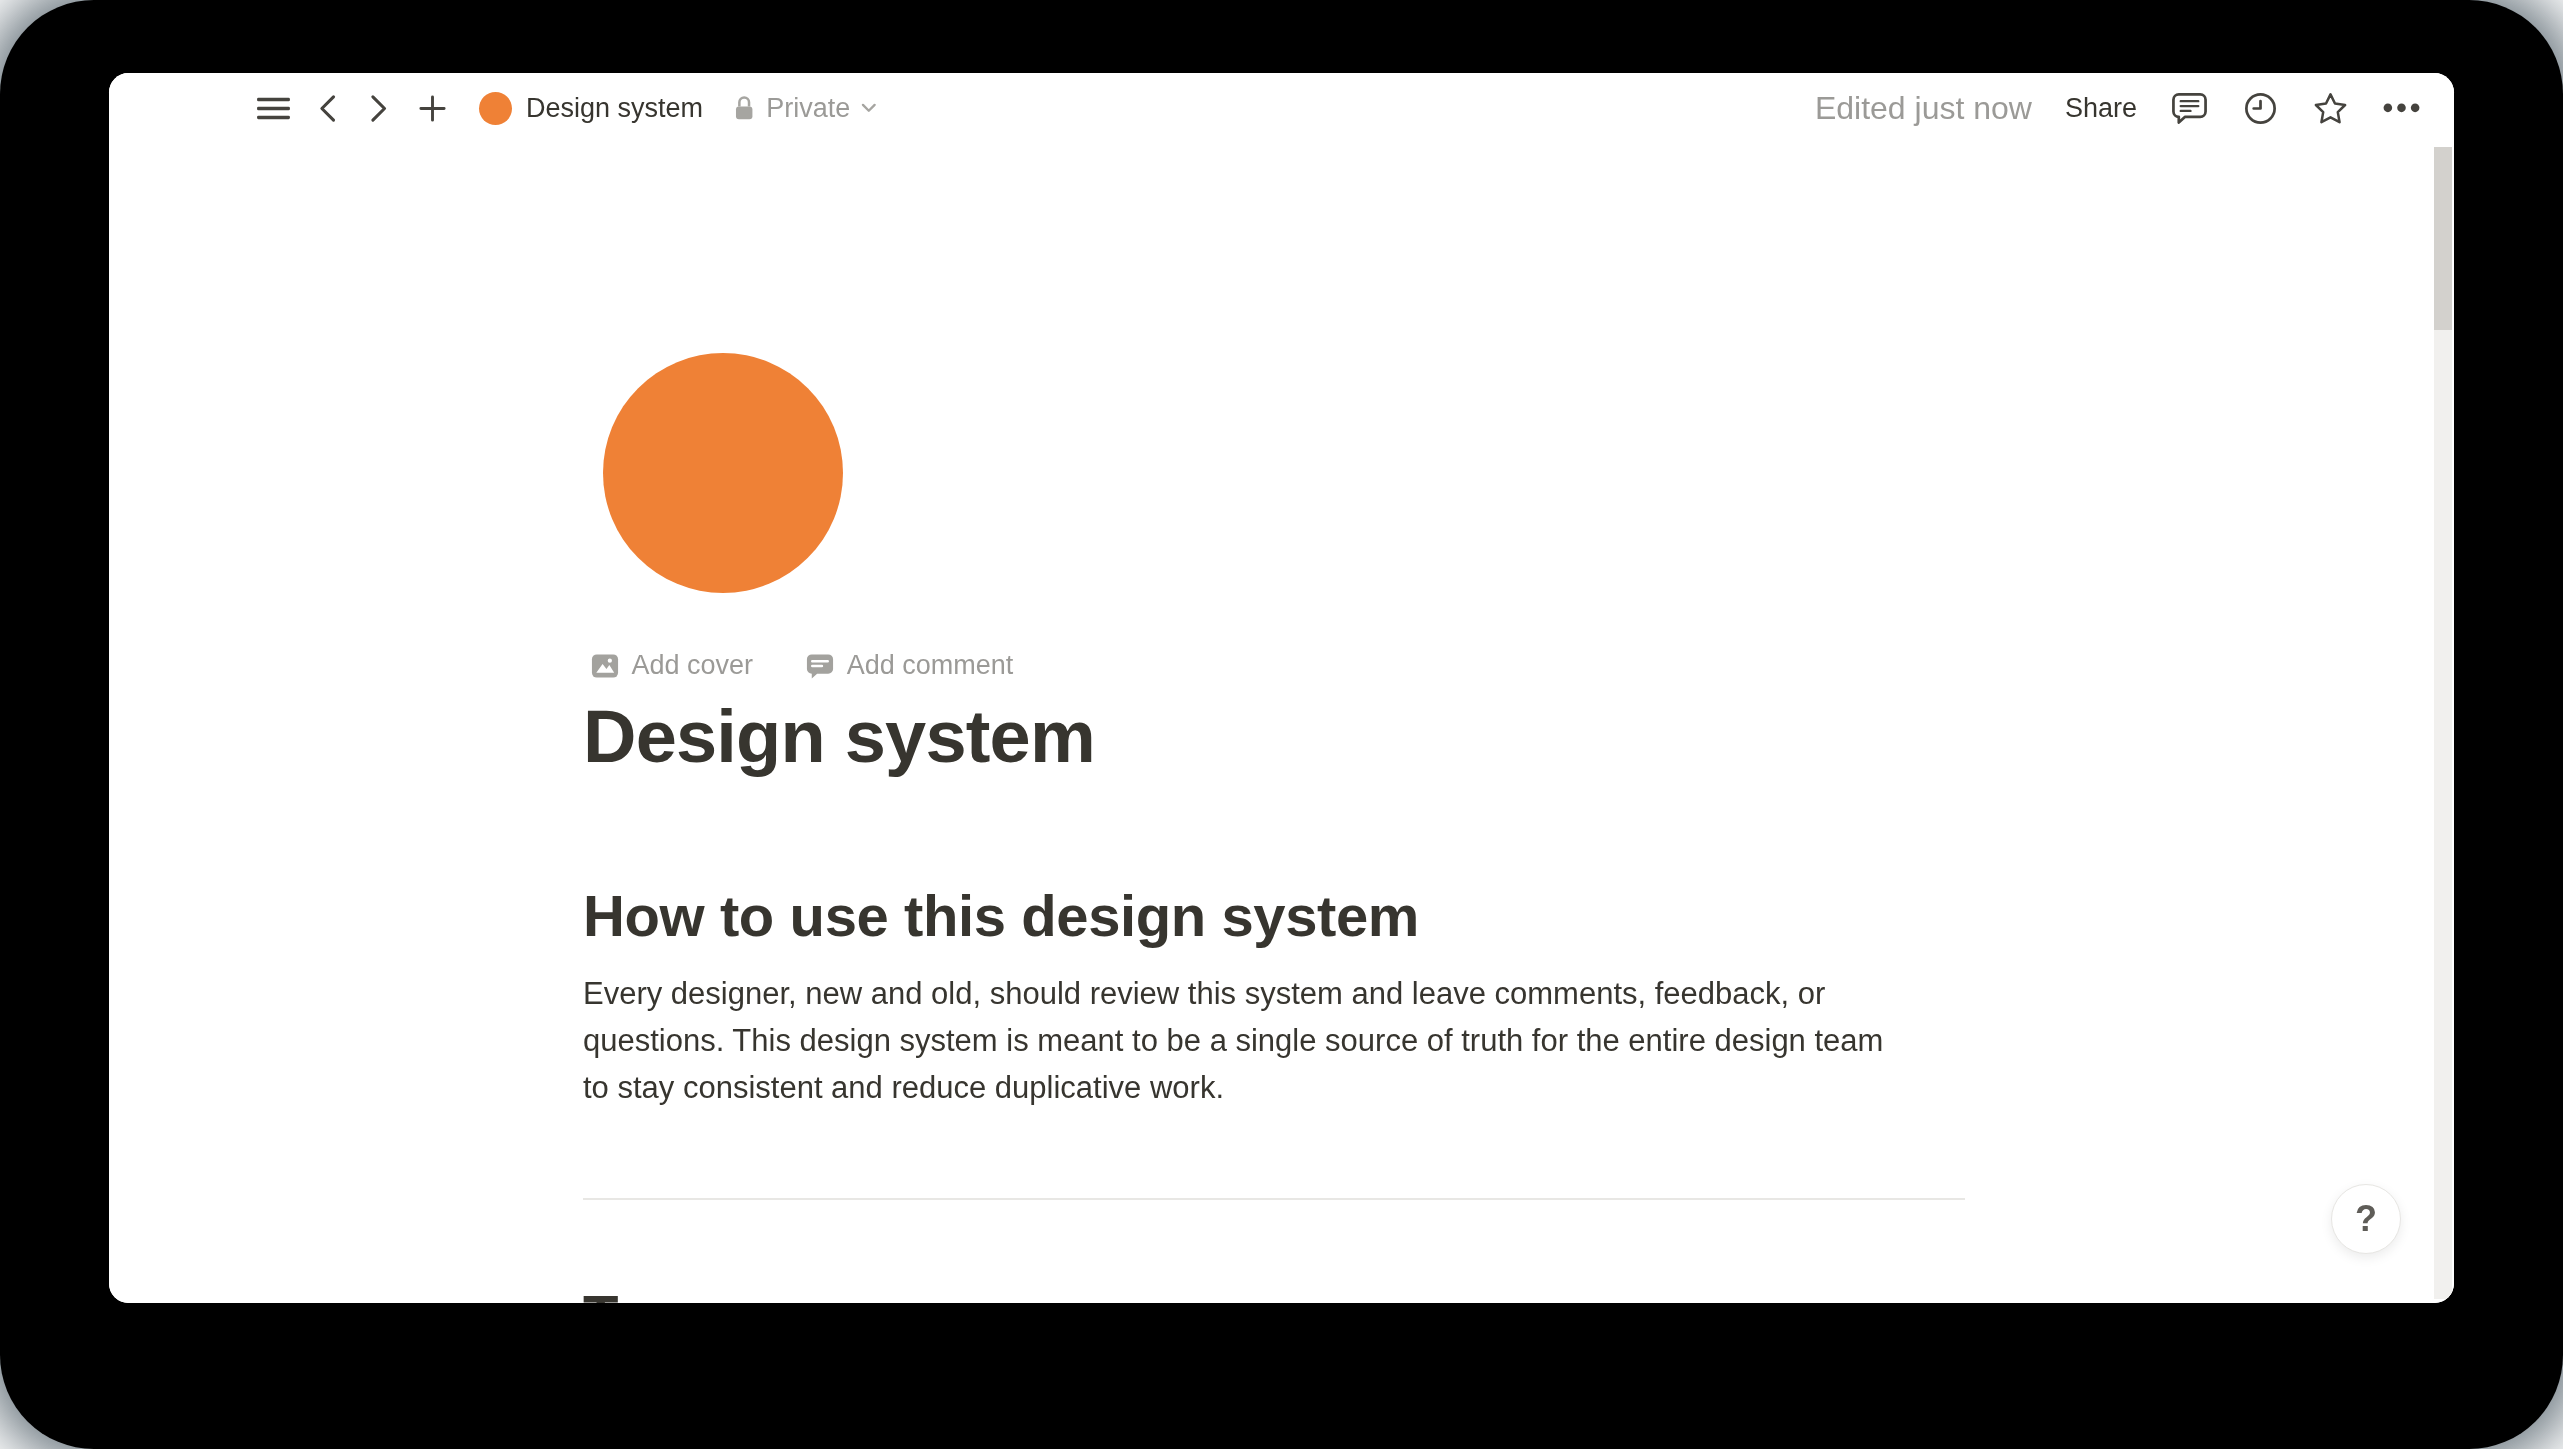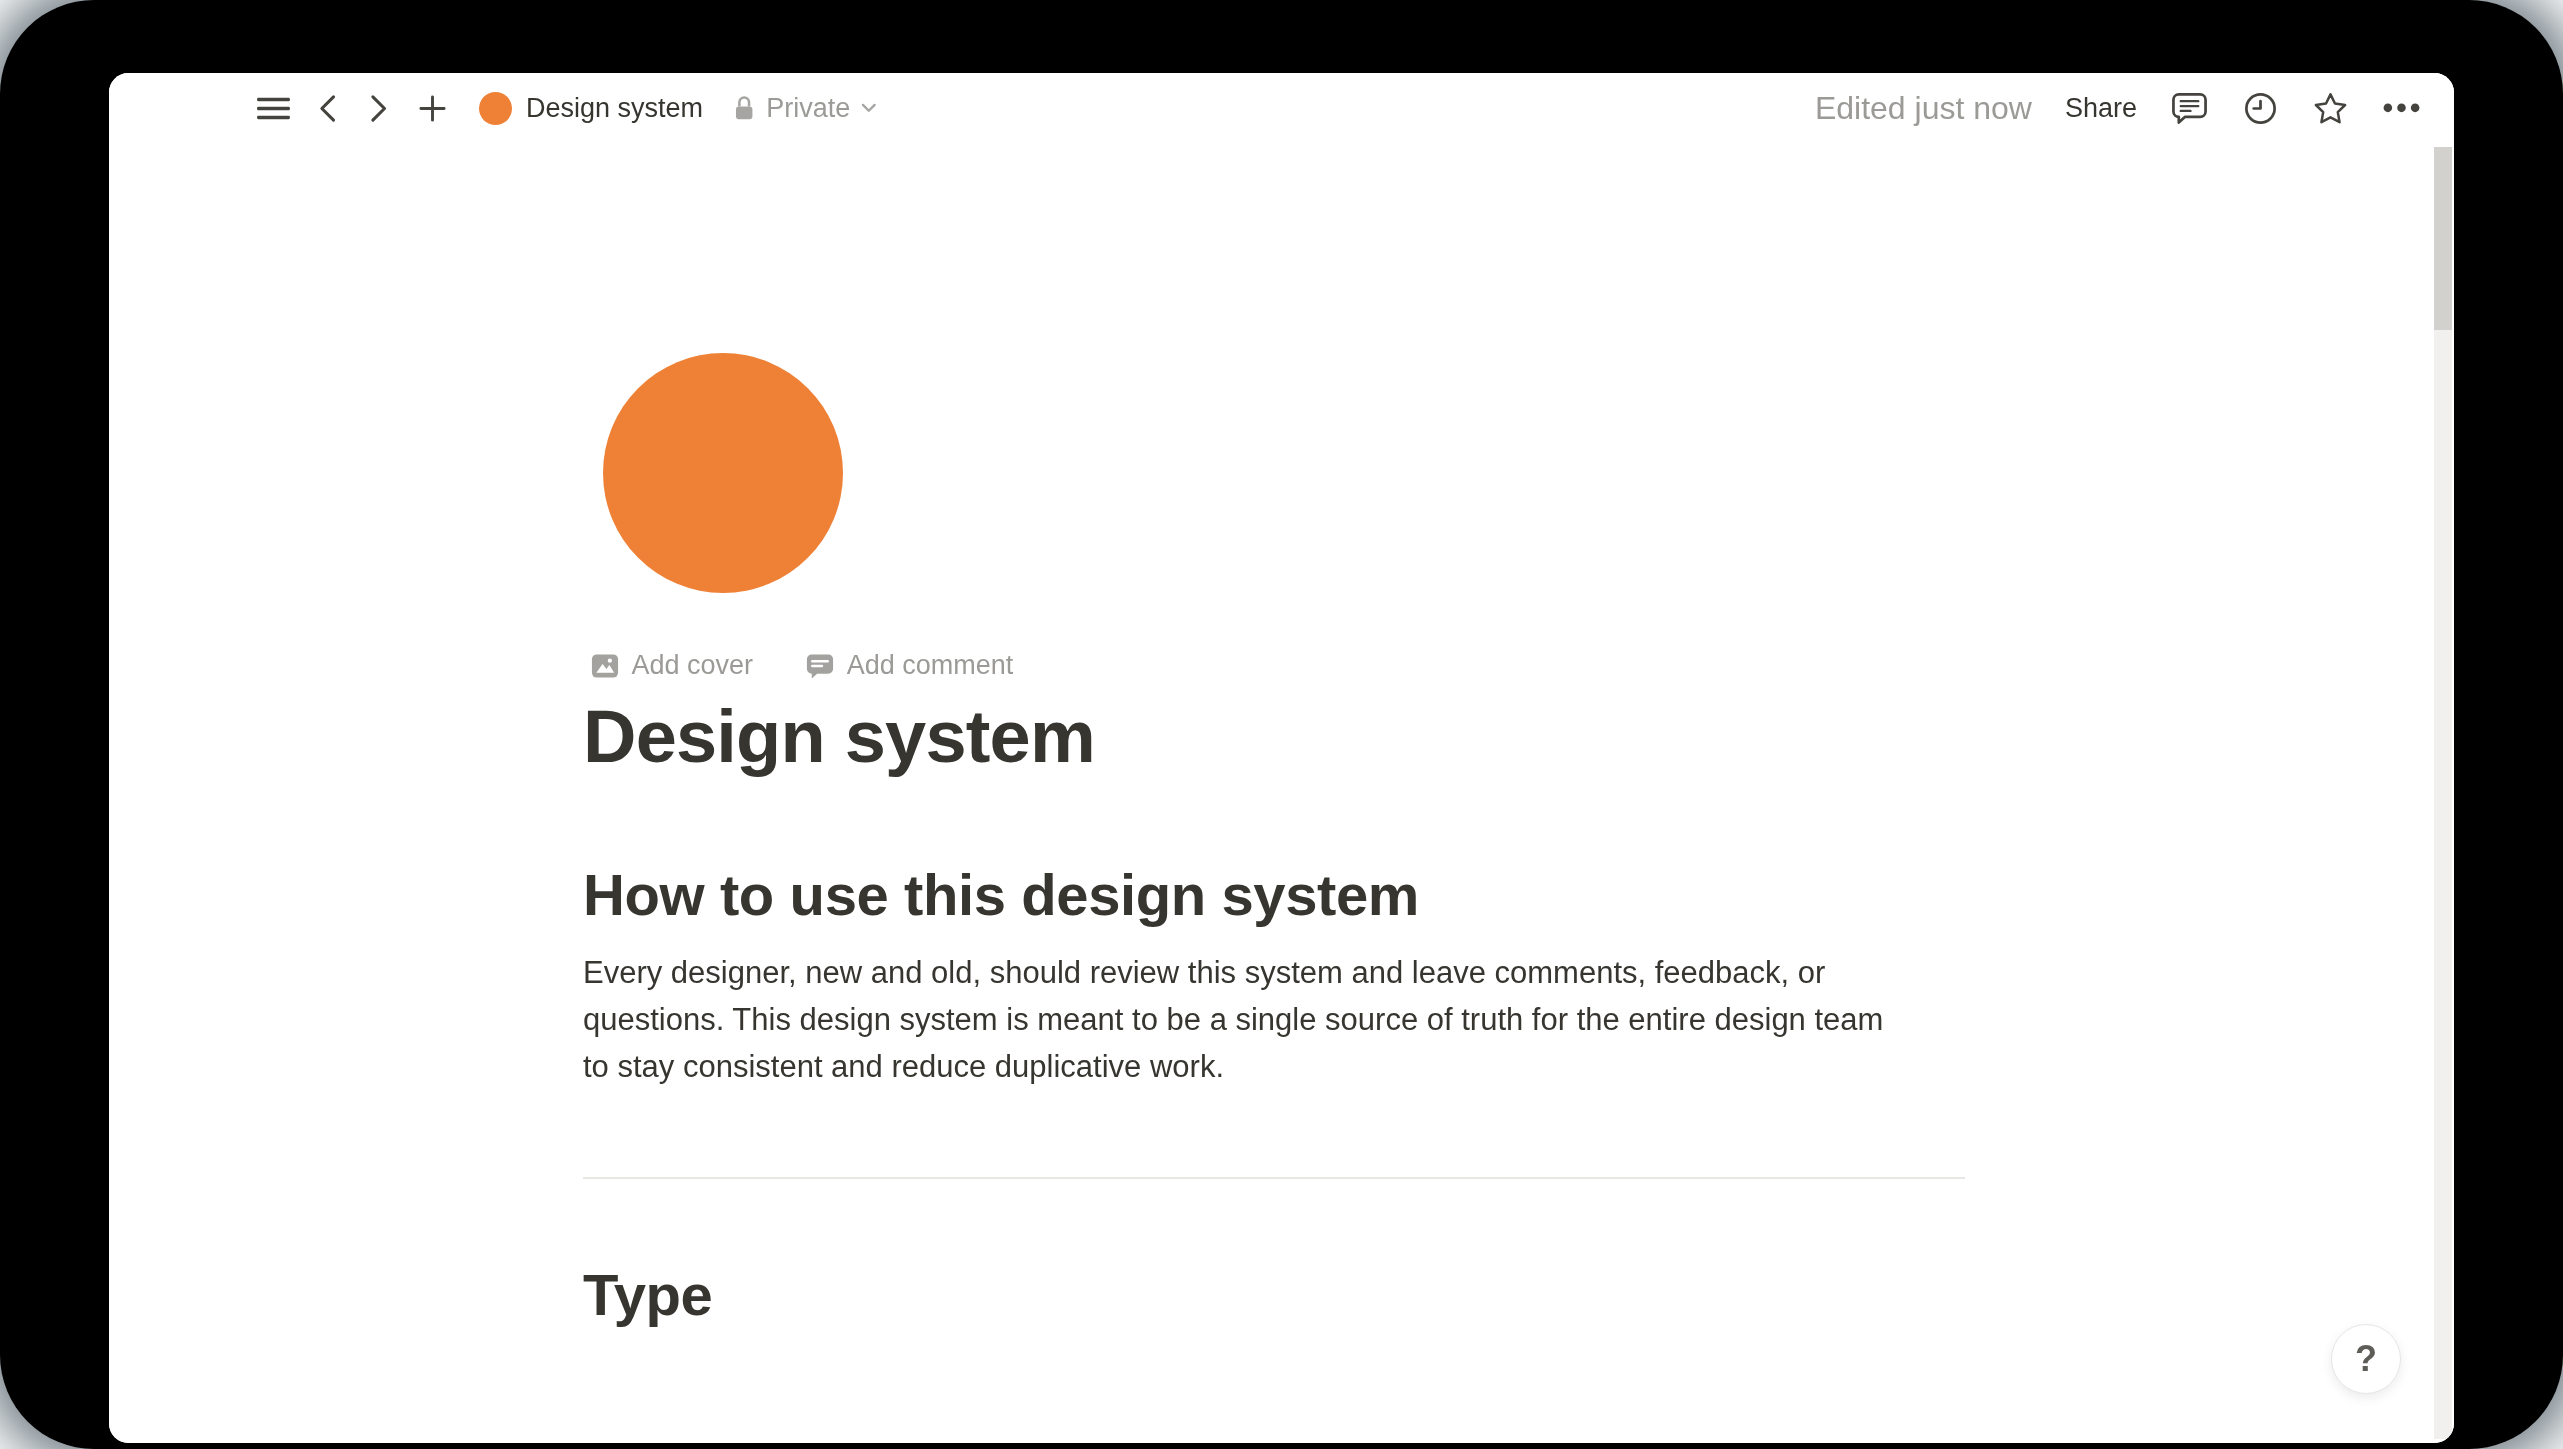--- a/index.html
+++ b/index.html
@@ -9,21 +9,21 @@
     --icon-dark:#45433e;
     --divider:#e8e7e4;
     --scroll-thumb:#d3d1cd;
     --scroll-track:#f1f0ee;
   }
   *{box-sizing:border-box;margin:0;padding:0;}
   html,body{width:2563px;height:1450px;background:#ffffff;overflow:hidden;
     font-family:"Liberation Sans", sans-serif;}
   .frame{position:absolute;inset:0;background:#000;border-radius:94px;
     box-shadow:0 0 54px 17.6px rgba(72,88,97,0.8);}
-  .window{position:absolute;left:109px;top:73px;width:2345px;height:1370px;
+  .window{position:absolute;left:109px;top:73px;width:2345px;height:1230px;
     background:#fff;border-radius:19.5px;overflow:hidden;}
   
   .topbar{position:absolute;top:0;left:0;right:0;height:70px;
     display:flex;align-items:center;justify-content:space-between;
     padding:0 33px 0 148px;background:#fff;}
   .tb-left{display:flex;align-items:center;}
   .icon-btn{background:none;border:none;cursor:pointer;display:flex;
     align-items:center;justify-content:center;color:var(--icon-dark);padding:0;}
   .tb-left .icon-btn{margin-right:25.4px;}
   .breadcrumb{display:flex;align-items:center;gap:13.7px;cursor:pointer;margin-left:5.9px;}
@@ -38,21 +38,21 @@
   
   .scrollarea{position:absolute;top:70px;left:0;right:0;bottom:0;overflow:hidden;background:#fff;}
   .content{margin-left:474px;width:1382px;color:var(--text-dark);}
   .page-icon{width:240px;height:240px;border-radius:50%;background:var(--page-icon);
     margin-top:210px;margin-left:19.5px;cursor:pointer;}
   .add-row{margin-top:57px;margin-left:6.8px;display:flex;align-items:center;gap:52px;}
   .add-btn{display:flex;align-items:center;gap:11.7px;background:none;border:none;
     cursor:pointer;color:var(--text-gray);font-size:27px;font-family:inherit;}
   .page-title{margin-top:10.7px;font-size:74px;line-height:89px;font-weight:700;
     letter-spacing:-0.8px;color:var(--text-dark);}
-  .h2{margin-top:79px;font-size:58px;line-height:69px;font-weight:700;
+  .h2{margin-top:100px;font-size:58px;line-height:69px;font-weight:700;
     letter-spacing:-0.4px;color:var(--text-dark);}
   .para{margin-top:20.5px;font-size:31px;line-height:47px;color:var(--text-dark);}
   .para div{white-space:nowrap;}
   .divider{margin-top:87px;height:2px;background:var(--divider);width:1382px;}
   .h2.next{margin-top:81px;}
   
   .scrollbar{position:absolute;top:3.9px;bottom:3.9px;right:2px;width:17.6px;
     background:var(--scroll-track);}
   .scroll-thumb{position:absolute;top:0;left:0;right:0;height:183px;
     background:var(--scroll-thumb);cursor:pointer;}

